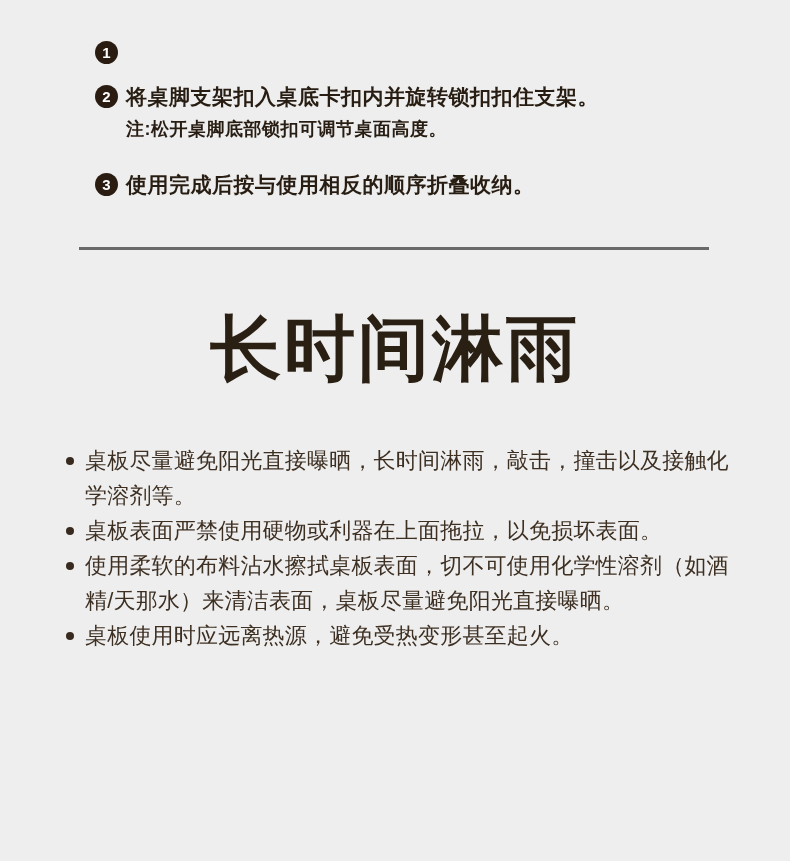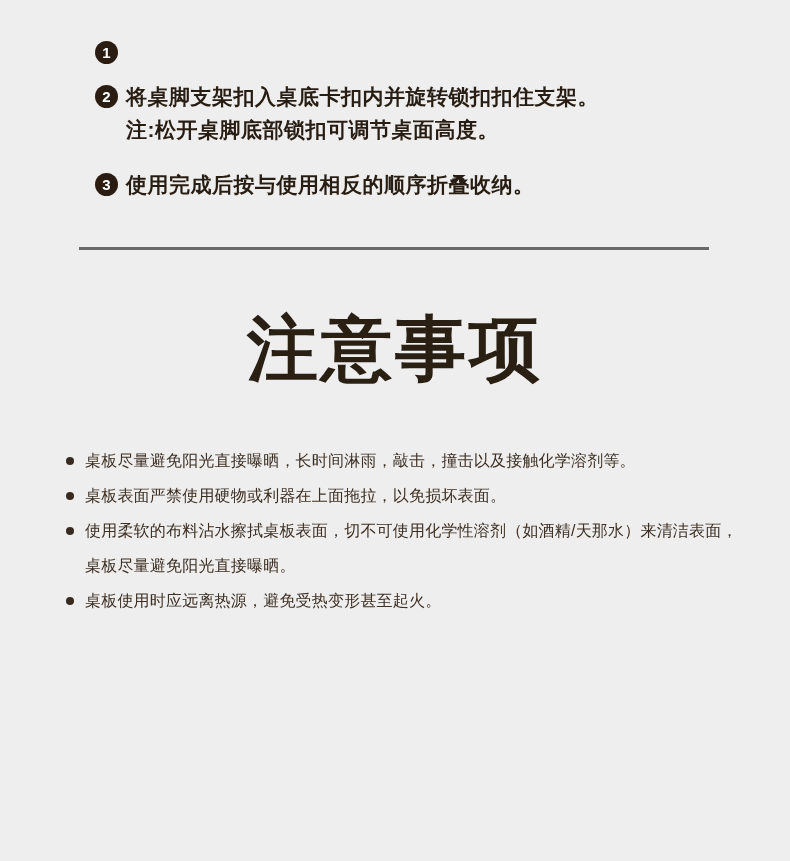--- a/index.html
+++ b/index.html
@@ -38,21 +38,21 @@
     margin-top: 1px;
   }
   .step-text {
     font-size: 21px;
     font-weight: 700;
     line-height: 25px;
     color: #281d12;
     letter-spacing: 0.5px;
   }
   .step-note {
-    font-size: 21px;
+    font-size: 18px;
     font-weight: 700;
     line-height: 25px;
     color: #281d12;
     letter-spacing: 0.5px;
     margin: -12px 0 20px 31px;
   }
   .step-row.last {
     margin-top: 30px;
   }
   
@@ -84,21 +84,21 @@
   }
   .bullet-dot {
     flex: 0 0 auto;
     width: 8px;
     height: 8px;
     border-radius: 50%;
     background: #382a1e;
     margin: 14px 11px 0 0;
   }
   .notice-text {
-    font-size: 16px;
+    font-size: 22px;
     font-weight: 400;
     line-height: 35px;
     color: #3d2f22;
     letter-spacing: 0.2px;
     max-width: 655px;
   }
 </style>
 </head>
 <body>
 
@@ -116,21 +116,21 @@
 
   <div class="step-row last">
     <span class="step-num">3</span>
     <span class="step-text">使用完成后按与使用相反的顺序折叠收纳。</span>
   </div>
 
 </div>
 
 <div class="divider"></div>
 
-<div class="notice-title">注意事项</div>
+<div class="notice-title">长时间淋雨</div>
 
 <ul class="notice-list">
   <li class="notice-item">
     <span class="bullet-dot"></span>
     <span class="notice-text">桌板尽量避免阳光直接曝晒，长时间淋雨，敲击，撞击以及接触化学溶剂等。</span>
   </li>
   <li class="notice-item">
     <span class="bullet-dot"></span>
     <span class="notice-text">桌板表面严禁使用硬物或利器在上面拖拉，以免损坏表面。</span>
   </li>

